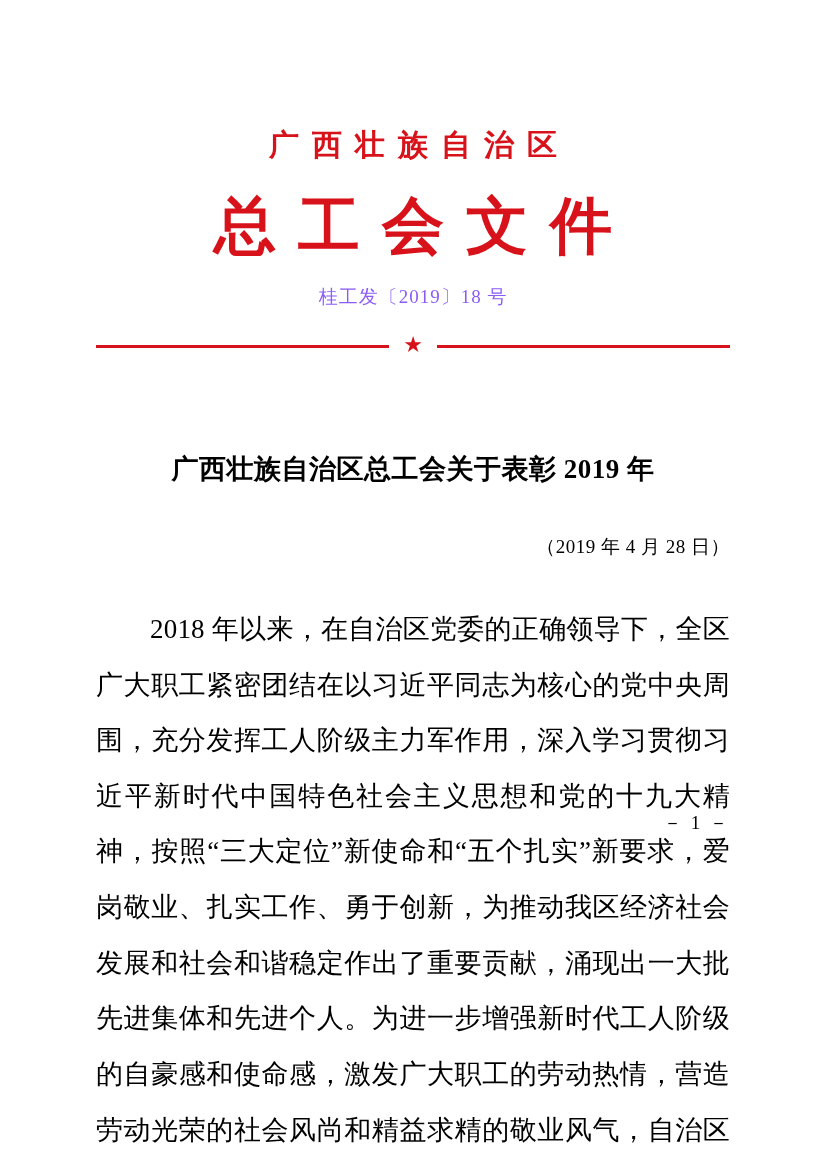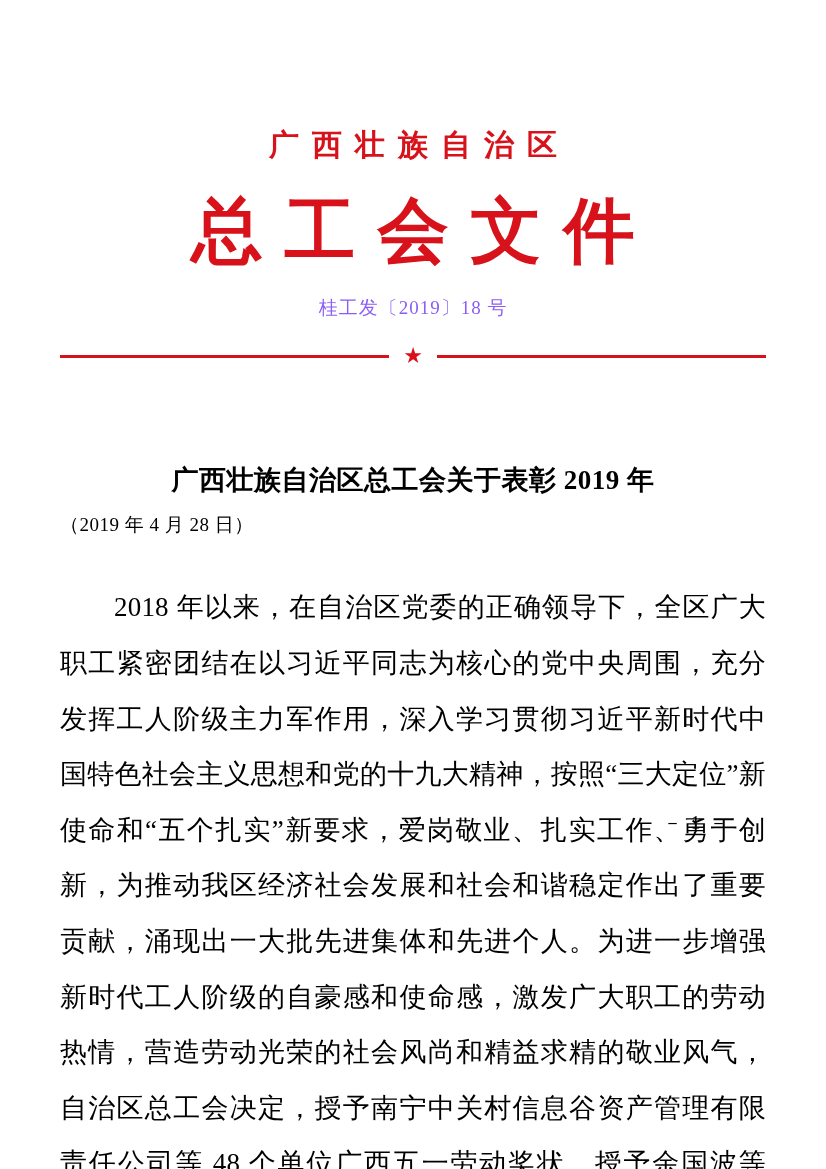--- a/index.html
+++ b/index.html
@@ -13,41 +13,41 @@
     font-family: "Liberation Serif", "DejaVu Serif", serif;
     color: #000000;
     position: relative;
     overflow: hidden;
   }
   .page {
     width: 826px;
     height: 898px;
     position: relative;
     box-sizing: border-box;
-    padding: 0 60px;
+    padding: 0 96px;
   }
 
   
   .masthead {
     text-align: center;
     color: #d8121a;
   }
   .org-line {
     font-family: "Liberation Serif", "DejaVu Serif", serif;
     font-size: 30px;
     font-weight: bold;
     letter-spacing: 13px;
     text-indent: 13px;
     padding-top: 128px;
     line-height: 1.1;
     color: #d8121a;
   }
   .doc-title-line {
     font-family: "Liberation Serif", "DejaVu Serif", serif;
-    font-size: 71px;
+    font-size: 62px;
     font-weight: bold;
     letter-spacing: 22px;
     text-indent: 22px;
     margin-top: 30px;
     line-height: 1.15;
     color: #d8121a;
   }
   .doc-number {
     margin-top: 22px;
     font-size: 19px;
@@ -82,22 +82,22 @@
     margin-top: 92px;
     text-align: center;
     font-size: 27px;
     font-weight: bold;
     line-height: 1.62;
     letter-spacing: 0.5px;
   }
   .headline-line { display: block; }
 
   .date-line {
-    margin-top: 10px;
-    text-align: left;
+    margin-top: 42px;
+    text-align: right;
     font-size: 19px;
     letter-spacing: 0.5px;
   }
 
   
   .body-text {
     margin-top: 42px;
     font-size: 27px;
     line-height: 2.06;
     text-align: justify;

